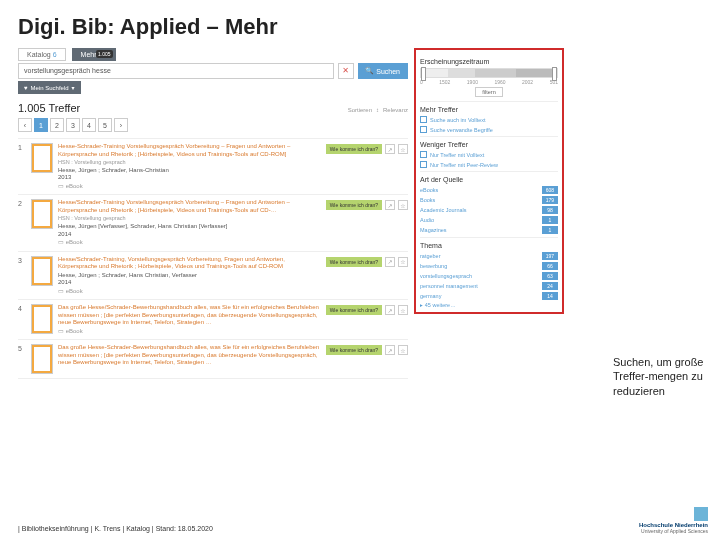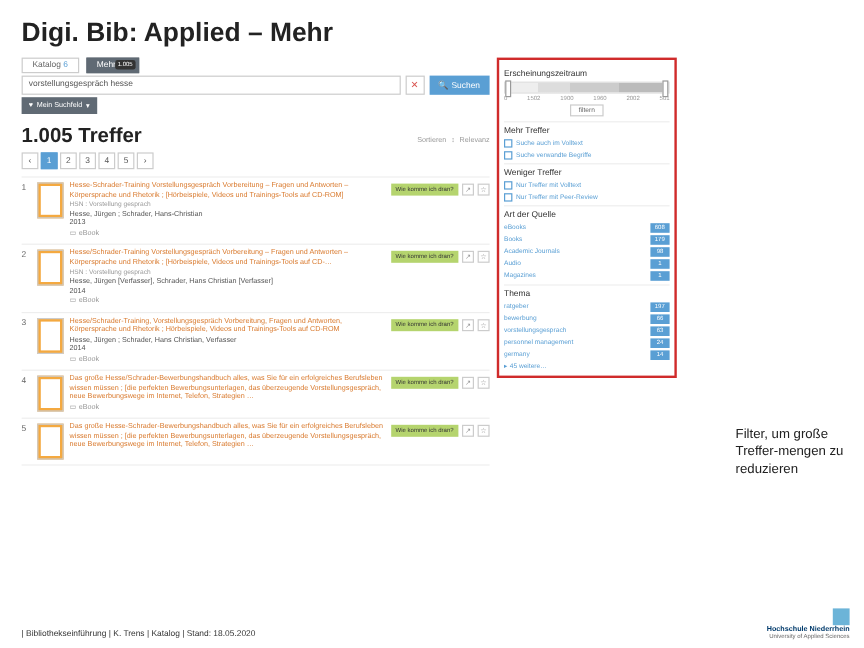--- a/index.html
+++ b/index.html
@@ -14,21 +14,21 @@
   .tab.katalog { background: #fff; }
   .tab.mehr { background: #606a74; color: #fff; border: 1px solid #606a74; position: relative; padding-right: 18px; }
   .tab.mehr .count-badge { position: absolute; right: 2px; top: 1px; background: #333; color: #fff; font-size: 5px; padding: 1px 2px; border-radius: 2px; }
   .search-row { display: flex; gap: 4px; margin-bottom: 2px; }
   .search-input { flex: 1; border: 1px solid #ccc; padding: 3px 5px; font-size: 7px; color: #555; }
   .btn-clear { width: 16px; background: #fff; border: 1px solid #ccc; color: #d9534f; font-size: 8px; line-height: 14px; text-align: center; }
   .btn-search { background: #5a9fd4; color: #fff; border: none; padding: 3px 8px; font-size: 7px; display: flex; align-items: center; gap: 2px; }
   .sub-row { margin-bottom: 6px; }
   .subbtn { background: #606a74; color: #fff; font-size: 6px; padding: 3px 6px; display: inline-flex; align-items: center; gap: 3px; border: none; }
   .count-row { display: flex; justify-content: space-between; align-items: baseline; margin: 8px 0 4px; }
-  .count { font-size: 17px; font-weight: bold; color: #222; }
+  .count { font-size: 11px; font-weight: normal; color: #222; }
   .sort { font-size: 6px; color: #999; display: flex; gap: 4px; align-items: center; }
   .pager { display: flex; gap: 2px; margin-bottom: 6px; }
   .pg { width: 14px; height: 14px; border: 1px solid #ccc; font-size: 7px; display: flex; align-items: center; justify-content: center; color: #555; background: #fff; }
   .pg.active { background: #5a9fd4; color: #fff; border-color: #5a9fd4; }
   .results { border-top: 1px solid #eee; }
   .result { display: flex; gap: 5px; padding: 4px 0; border-bottom: 1px solid #eee; }
   .num { width: 8px; font-size: 7px; color: #666; padding-top: 1px; }
   .thumb { width: 22px; height: 30px; background: #f4a940; border: 1px solid #ccc; }
   .thumb.inner { position: relative; }
   .thumb.inner::after { content:''; position:absolute; top:2px; left:2px; right:2px; bottom:2px; background:#fff; }
@@ -287,21 +287,21 @@
             </div>
           </div>
         <div class="more-link">
             <span>▸</span>
             <span>45 weitere…</span>
           </div>
       </div>
     </div>
   </div>
 
-  <div class="annotation">Filter, um große Treffer-mengen zu reduzieren</div>
+  <div class="annotation">Suchen, um große Treffer-mengen zu reduzieren</div>
 </div>
 
 <div class="footer">| Bibliothekseinführung | K. Trens | Katalog | Stand: 18.05.2020</div>
 <div class="logo">
   <div class="bar"></div>
   <div class="txt1">Hochschule Niederrhein</div>
   <div class="txt2">University of Applied Sciences</div>
 </div>
 
 </body></html>

